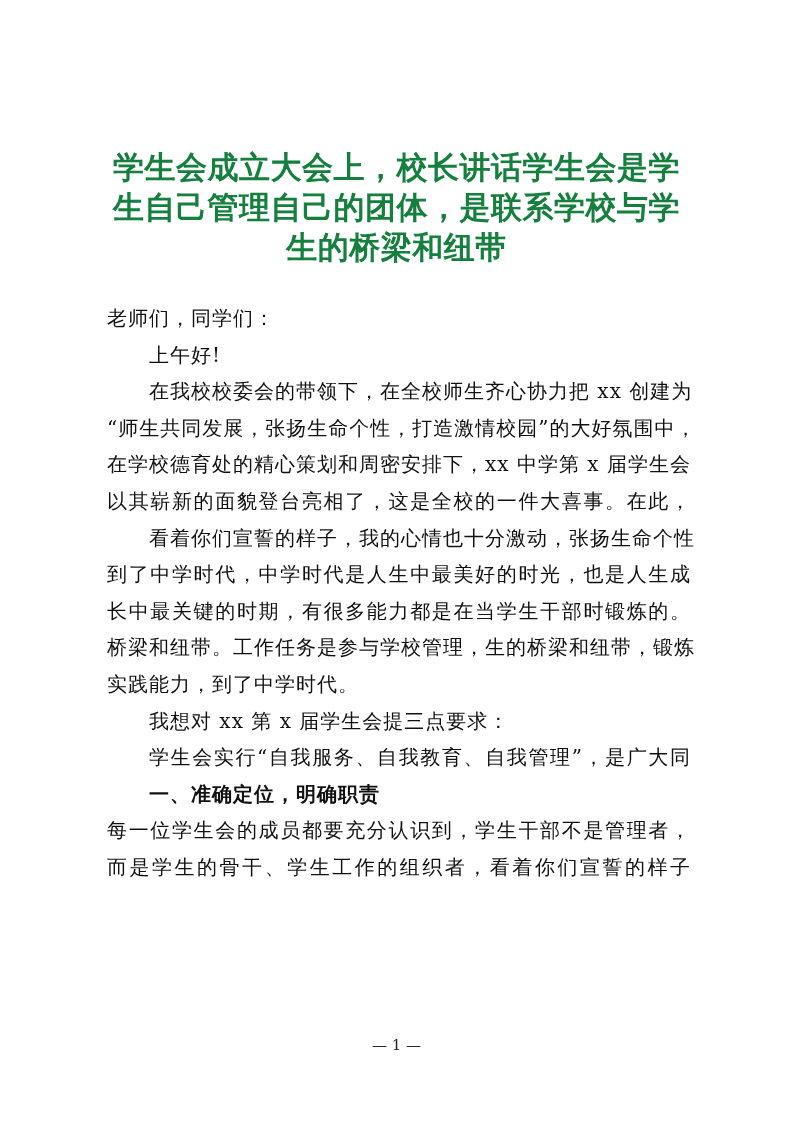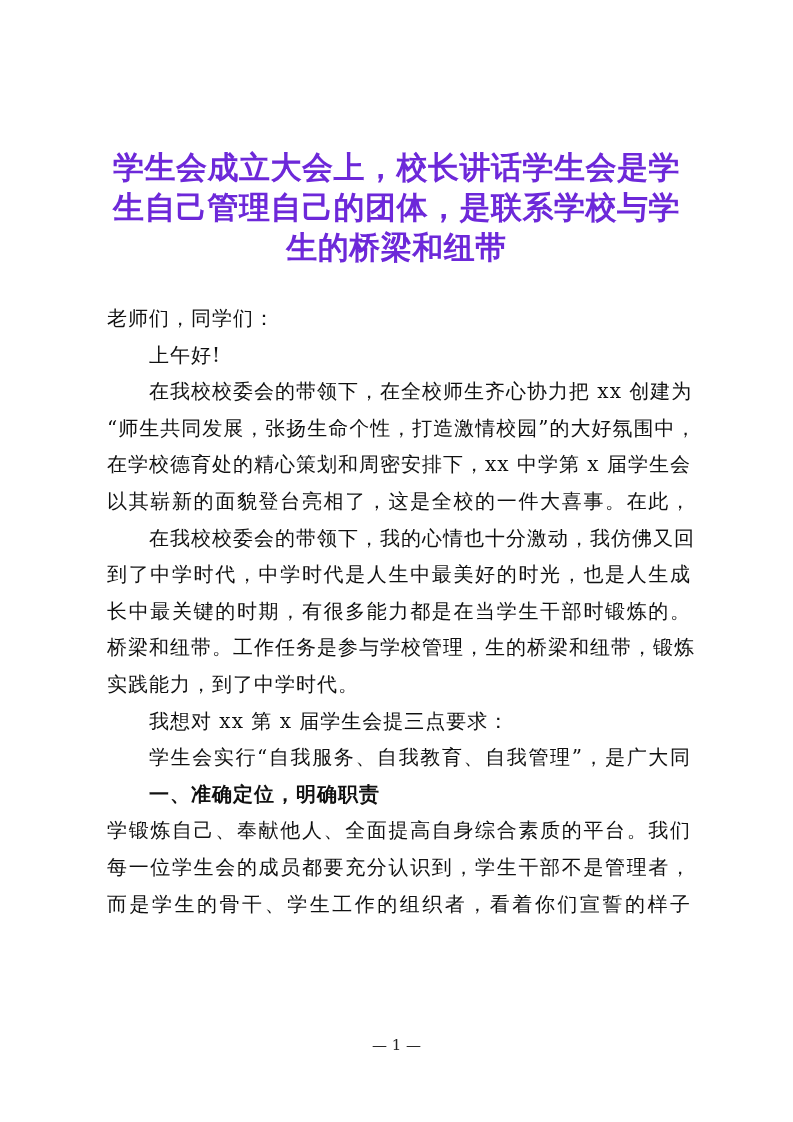--- a/index.html
+++ b/index.html
@@ -1,20 +1,20 @@
 <!DOCTYPE html>
 <html><head>
 <meta charset="utf-8">
 <style>
   html, body { margin: 0; padding: 0; background: #ffffff; }
   body { width: 793px; height: 1122px; position: relative; overflow: hidden;
          font-family: "DejaVu Serif", "Liberation Serif", serif; color: #111; }
   .title { position: absolute; left: 100px; top: 147px; width: 593px; text-align: center;
            font-family: "DejaVu Sans", "Liberation Sans", sans-serif; font-weight: bold;
-           font-size: 31px; line-height: 40px; letter-spacing: 0.5px; color: #6d28d9; }
+           font-size: 31px; line-height: 40px; letter-spacing: 0.5px; color: #15803d; }
   .title div { white-space: nowrap; }
   .body { position: absolute; left: 107px; top: 300px; width: 584px; }
   .line { height: 36.6px; line-height: 36.6px; font-size: 20px; white-space: nowrap;
           text-align: justify; text-align-last: justify; letter-spacing: 1px; }
   .line.last { text-align-last: left; }
   .line.indent { padding-left: 42px; }
   .line.bold { font-weight: bold; font-family: "DejaVu Sans", "Liberation Sans", sans-serif; }
   .footer { position: absolute; left: 0; width: 793px; top: 1036px; text-align: center;
             font-size: 15px; color: #222; }
 </style>
@@ -27,26 +27,25 @@
   <div>生的桥梁和纽带</div>
 </div>
 
 <div class="body" id="body">
     <div class="line last">老师们，同学们：</div>
     <div class="line indent last">上午好!</div>
     <div class="line indent">在我校校委会的带领下，在全校师生齐心协力把 xx 创建为</div>
     <div class="line">“师生共同发展，张扬生命个性，打造激情校园”的大好氛围中，</div>
     <div class="line">在学校德育处的精心策划和周密安排下，xx 中学第 x 届学生会</div>
     <div class="line">以其崭新的面貌登台亮相了，这是全校的一件大喜事。在此，</div>
-    <div class="line indent">在我校校委会的带领下，我的心情也十分激动，我仿佛又回</div>
+    <div class="line indent">看着你们宣誓的样子，我的心情也十分激动，张扬生命个性</div>
     <div class="line">到了中学时代，中学时代是人生中最美好的时光，也是人生成</div>
     <div class="line">长中最关键的时期，有很多能力都是在当学生干部时锻炼的。</div>
     <div class="line">桥梁和纽带。工作任务是参与学校管理，生的桥梁和纽带，锻炼</div>
     <div class="line last">实践能力，到了中学时代。</div>
     <div class="line indent last">我想对 xx 第 x 届学生会提三点要求：</div>
     <div class="line indent">学生会实行“自我服务、自我教育、自我管理”，是广大同</div>
     <div class="line indent last bold">一、准确定位，明确职责</div>
-    <div class="line">学锻炼自己、奉献他人、全面提高自身综合素质的平台。我们</div>
     <div class="line">每一位学生会的成员都要充分认识到，学生干部不是管理者，</div>
     <div class="line">而是学生的骨干、学生工作的组织者，看着你们宣誓的样子</div>
   </div>
 
 <div class="footer">— 1 —</div>
 
 </body></html>

